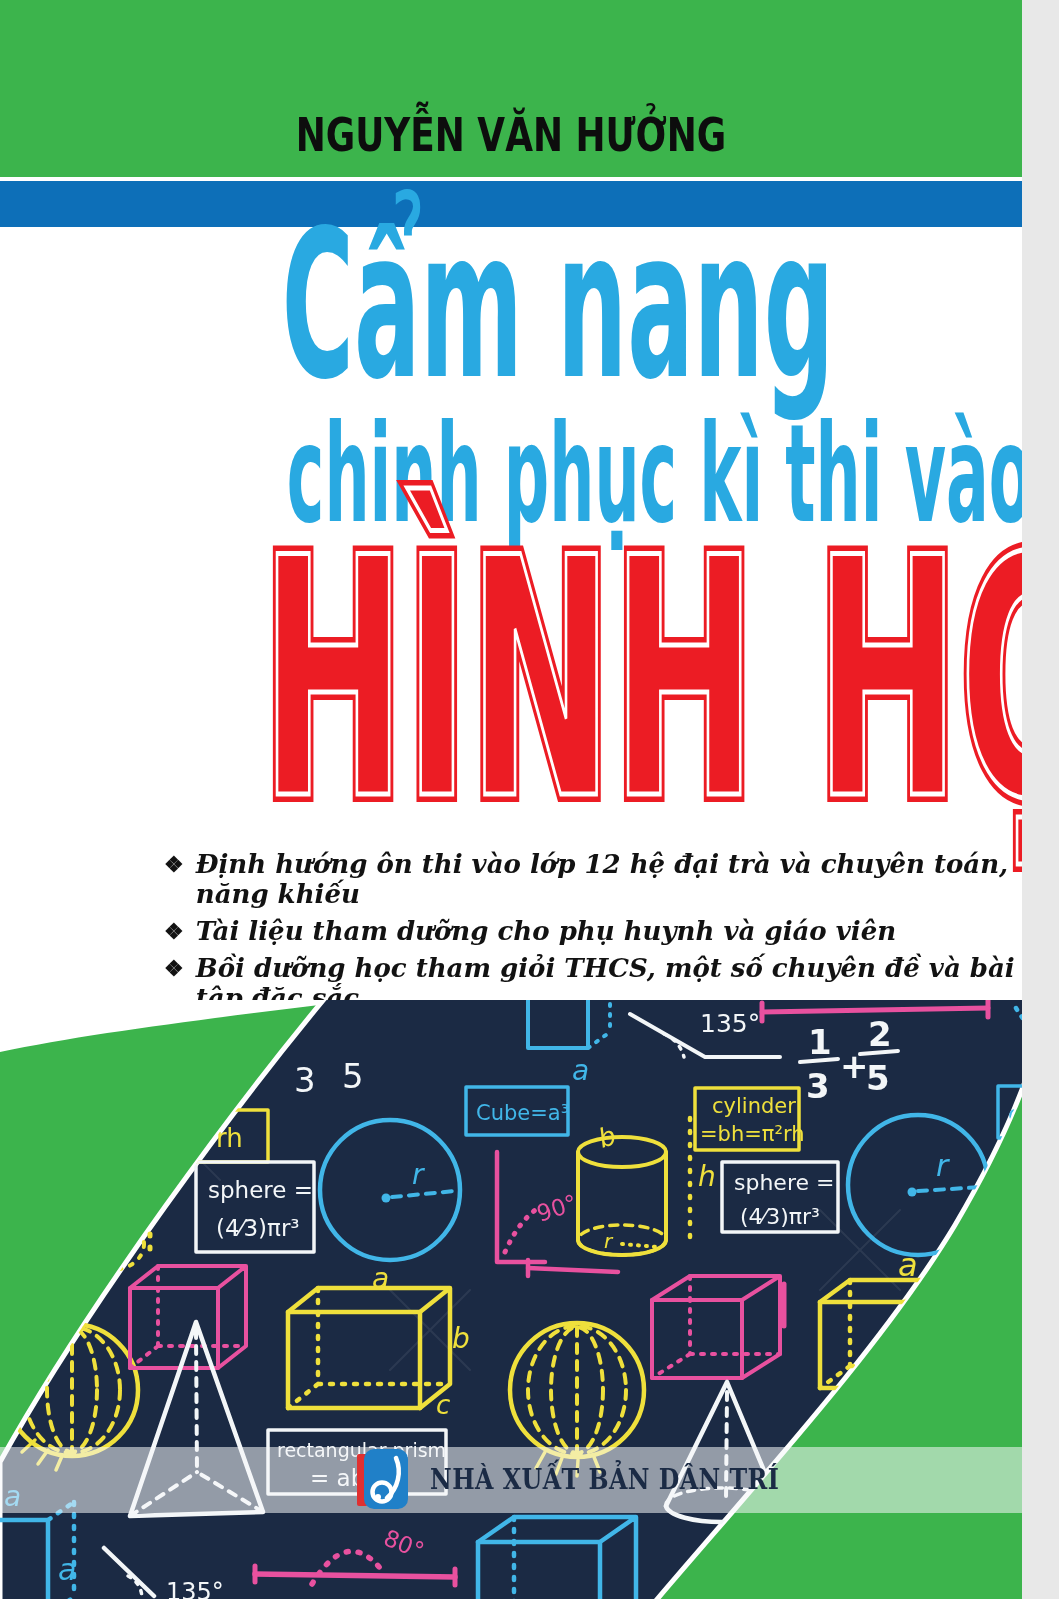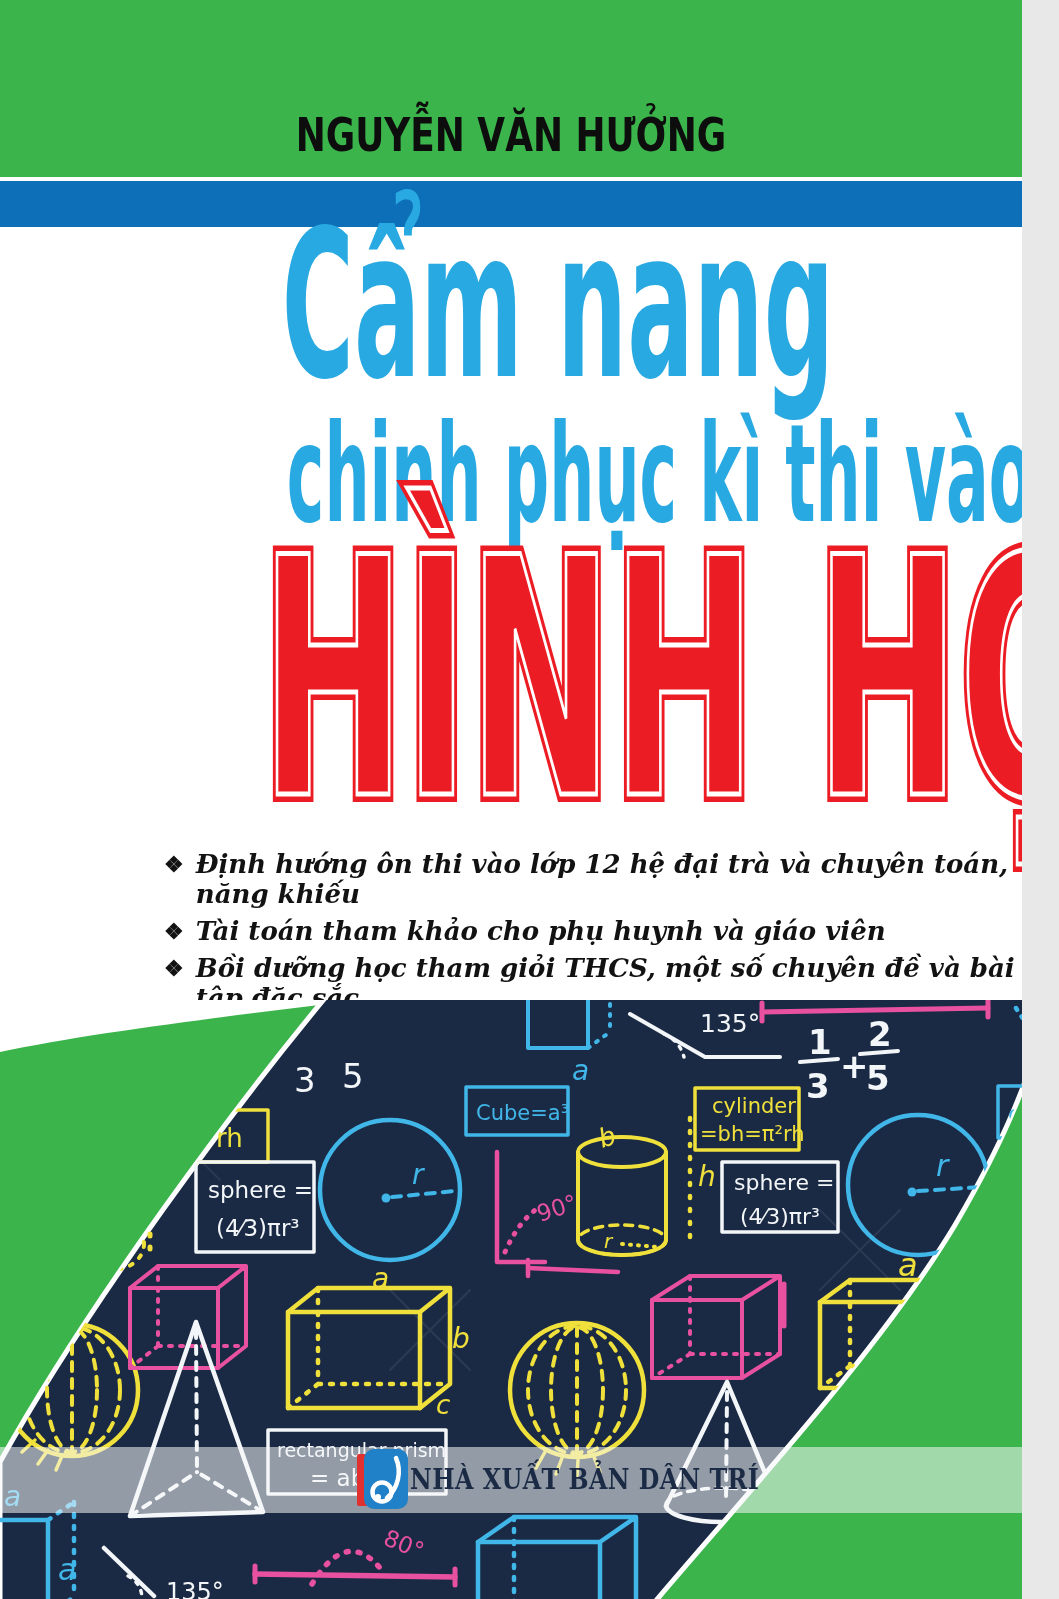--- a/index.html
+++ b/index.html
@@ -26,21 +26,21 @@
   .bullets li{display:flex;align-items:flex-start;gap:12px;margin:0 0 7px 0;
               font-family:"DejaVu Serif",serif;font-style:italic;font-weight:700;
               font-size:26px;line-height:30px;color:#121212;}
   .bullet-icon{font-style:normal;font-size:22px;line-height:30px;}
   
   .board-area{position:absolute;top:1000px;left:0;width:1059px;height:599px;background:#3cb44c;}
   .board-svg{position:absolute;inset:0;z-index:1;}
   .pub-band{position:absolute;top:447px;left:0;width:100%;height:66px;
             background:rgba(245,247,250,0.55);z-index:2;}
   .pub-row{position:absolute;top:444px;left:356px;height:70px;display:flex;align-items:center;
-           gap:0;z-index:3;}
+           gap:20px;z-index:3;}
   .pub-name{font-family:"DejaVu Serif",serif;font-weight:700;font-size:27px;color:#1b2b45;
             letter-spacing:.5px;white-space:nowrap;transform:scaleX(.88);transform-origin:0 50%;}
   
   text.chalk{font-family:"DejaVu Sans",sans-serif;}
   text.ital{font-style:italic;}
 </style>
 </head>
 <body>
 
 <div class="page">
@@ -58,21 +58,21 @@
       <span class="t3 t3-under">HÌNH HỌC</span>
       <span class="t3 t3-over">HÌNH HỌC</span>
     </div>
     <ul class="bullets">
       <li>
         <span class="bullet-icon">❖</span>
         <span>Định hướng ôn thi vào lớp 12 hệ đại trà và chuyên toán, năng khiếu</span>
       </li>
       <li>
         <span class="bullet-icon">❖</span>
-        <span>Tài toán tham khảo cho phụ huynh và giáo viên</span>
+        <span>Tài liệu tham dưỡng cho phụ huynh và giáo viên</span>
       </li>
       <li>
         <span class="bullet-icon">❖</span>
         <span>Bồi dưỡng học tham giỏi THCS, một số chuyên đề và bài tập đặc sắc</span>
       </li>
     </ul>
   </main>
 
   <section class="board-area">
     <svg class="board-svg" width="1059" height="599" viewBox="0 0 1059 599">

